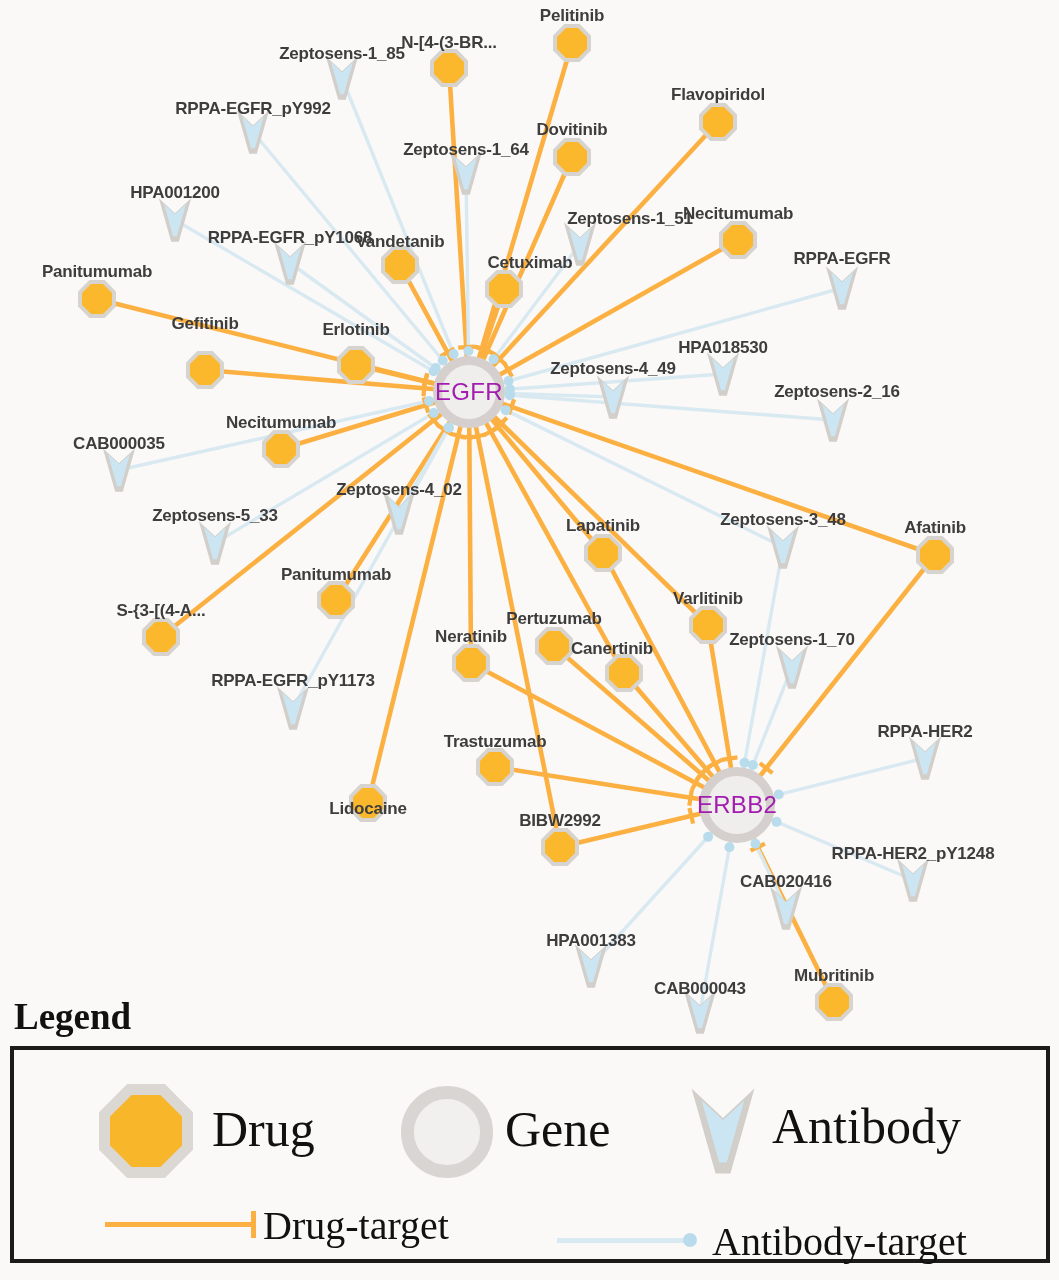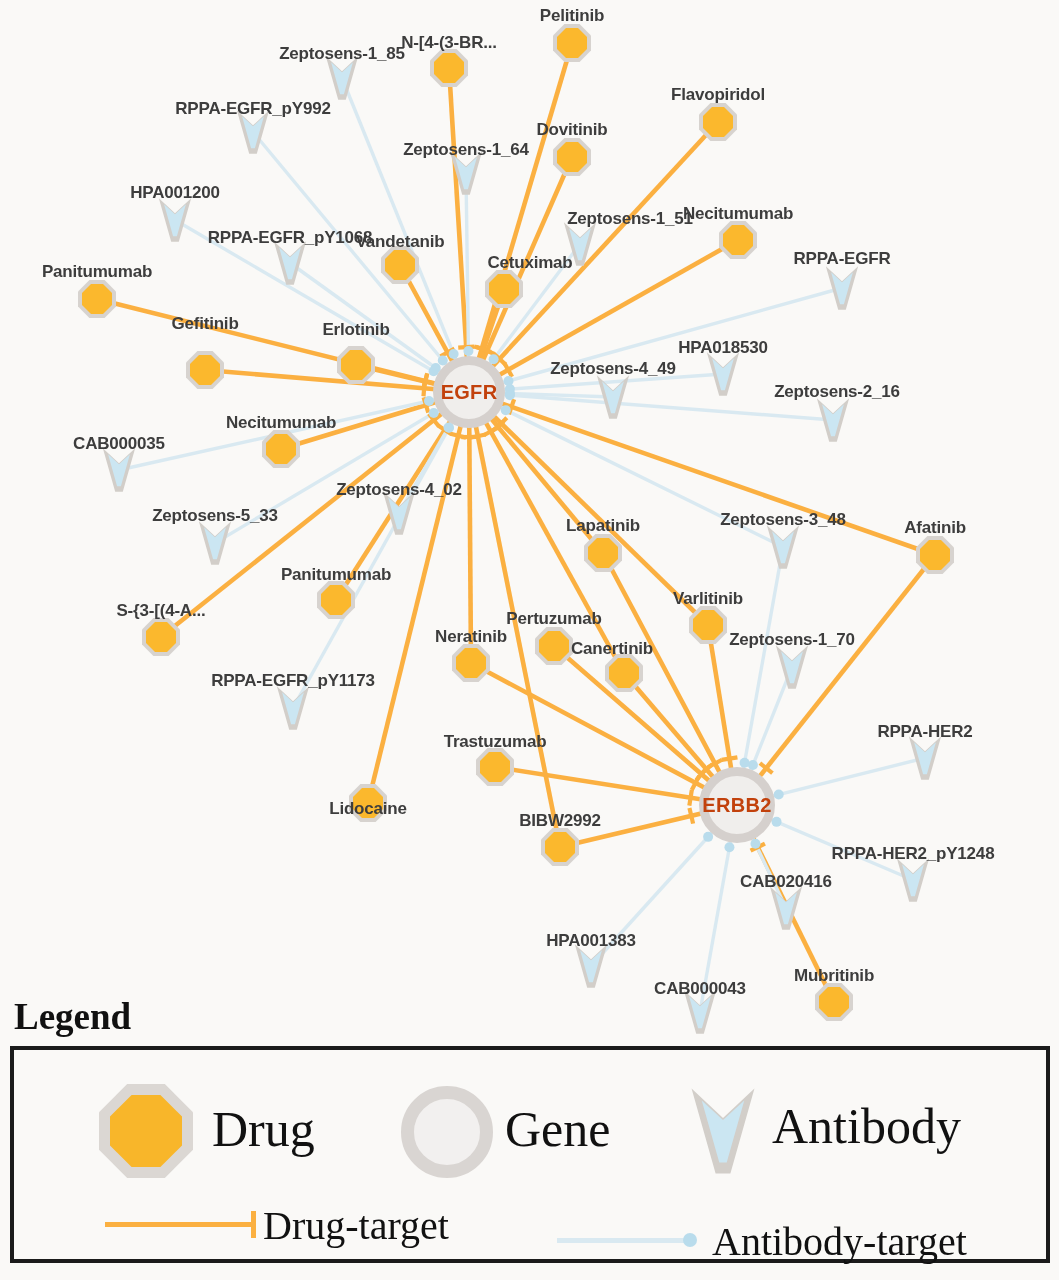--- a/index.html
+++ b/index.html
@@ -18,21 +18,21 @@
     position:absolute;left:4px;top:4px;width:30px;height:30px;
     clip-path:polygon(30% 0%,70% 0%,100% 30%,100% 70%,70% 100%,30% 100%,0% 70%,0% 30%);
     background:#fbb82d;
   }
   .gene{
     position:absolute;border-radius:50%;
     border:9px solid #d5d0cd;background:#f0eeec;
     display:flex;align-items:center;justify-content:center;
   }
   .gene span{
-    font-weight:bold;font-size:20px;color:#c2410c;letter-spacing:.3px;
+    font-weight:normal;font-size:24px;color:#a21caf;letter-spacing:.3px;
   }
   .ab{position:absolute;}
   .nlabel{
     position:absolute;transform:translate(-50%,-50%);
     font-weight:bold;font-size:17px;color:#3d3d3d;white-space:nowrap;
     letter-spacing:-0.2px;
   }
   
   .legend-title{
     position:absolute;left:14px;top:995px;

